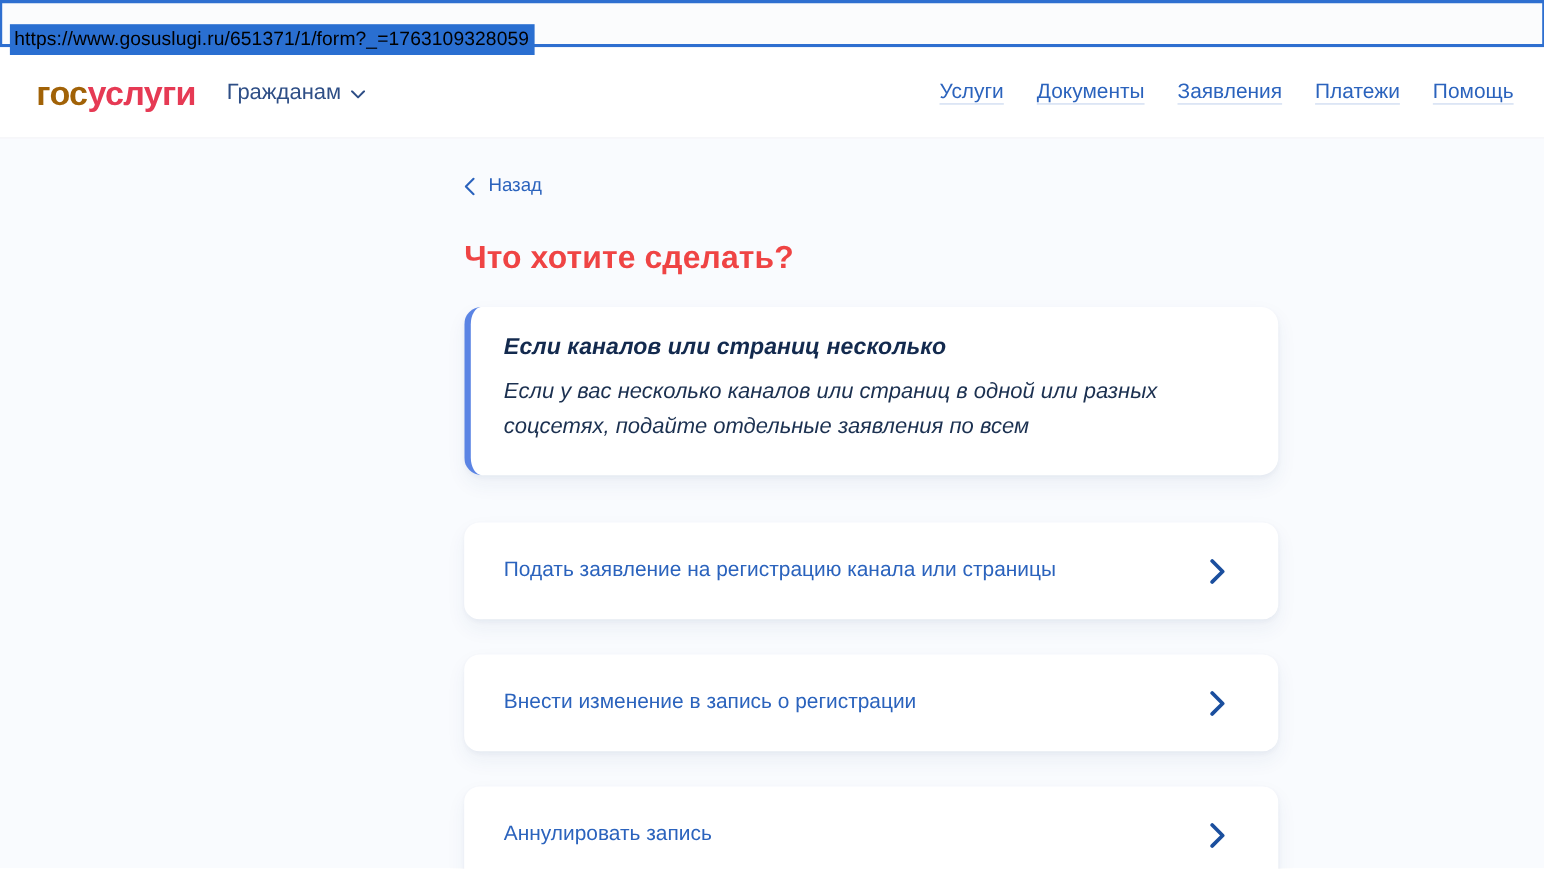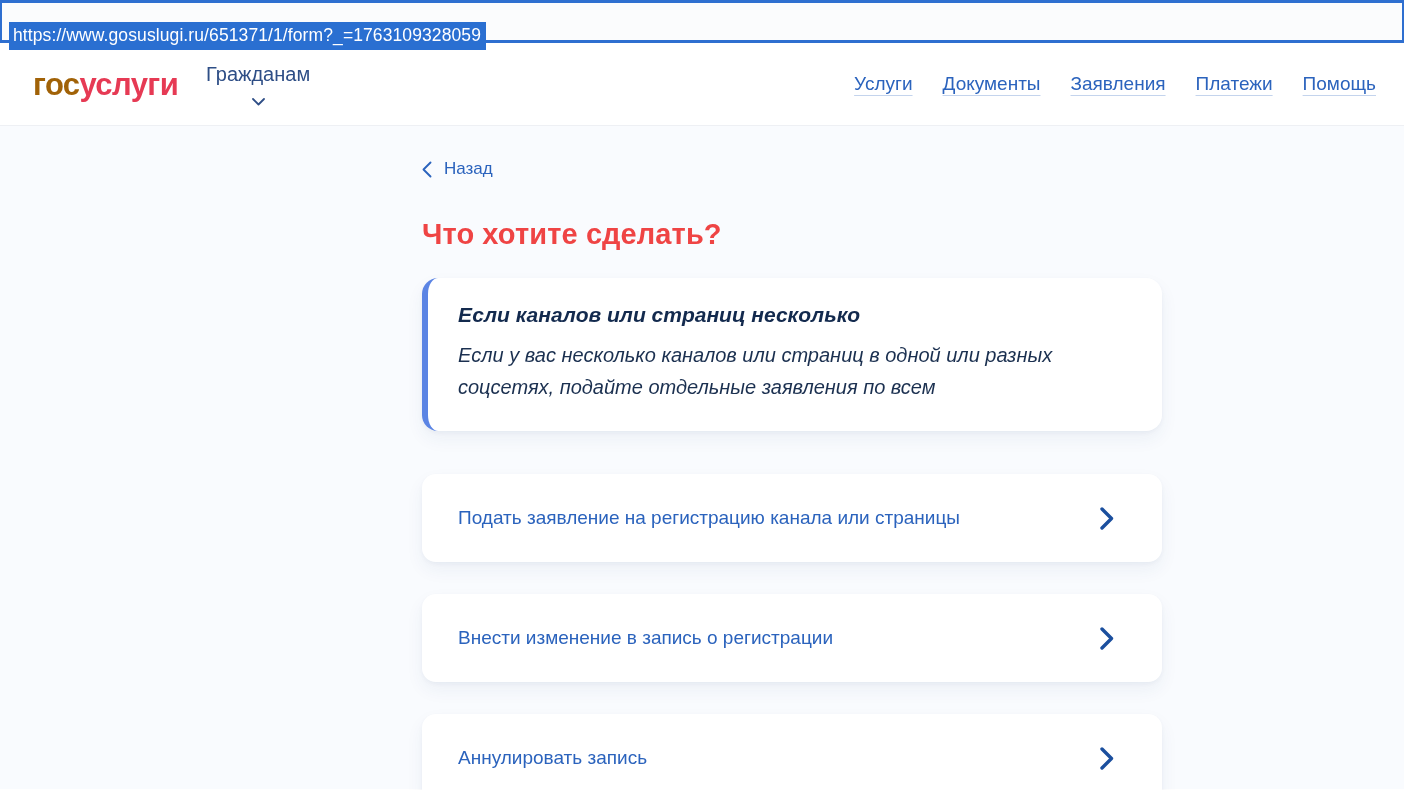--- a/index.html
+++ b/index.html
@@ -14,42 +14,42 @@
     width: 1404px; height: 43px;
     background: #fbfcfd;
     border-top: 3px solid #2e6fd0;
     border-bottom: 3px solid #2e6fd0;
     border-left: 2px solid #2e6fd0;
     border-right: 2px solid #2e6fd0;
     display: flex; align-items: center;
     padding-left: 7px;
   }
   .url-highlight {
-    background: #2a6fd1; color: #ffffff;
+    background: #2a6fd1; color: #000000;
     font-size: 17.5px; padding: 3px 5px 4px 4px;
     letter-spacing: 0.1px; white-space: nowrap; margin-top: 28px;
   }
 
   
   .site-header {
     height: 83px; background: #ffffff;
     display: flex; align-items: center;
     padding: 0 28px 0 33px;
     border-bottom: 1px solid #eef0f4;
   }
   .logo {
     font-size: 31px; font-weight: 700; letter-spacing: -0.6px;
     cursor: pointer; text-decoration: none; line-height: 1;
   }
   .logo-blue { color: #a16207; }
   .logo-red  { color: #e63a54; }
   .audience {
     margin-left: 28px; display: flex; align-items: center; gap: 9px;
     background: none; border: none; cursor: pointer;
-    font-family: inherit; font-size: 20px; color: #2e4e86; flex-direction: column;
+    font-family: inherit; font-size: 20px; color: #2e4e86;
   }
   .audience svg { margin-top: 3px; }
   .main-nav { margin-left: auto; display: flex; gap: 30px; align-items: center; }
   .main-nav a {
     font-size: 19px; color: #2b63bd; text-decoration: underline;
     text-decoration-color: rgba(43, 99, 189, 0.28);
     text-underline-offset: 5px; text-decoration-thickness: 1px;
     cursor: pointer; white-space: nowrap;
   }
 

